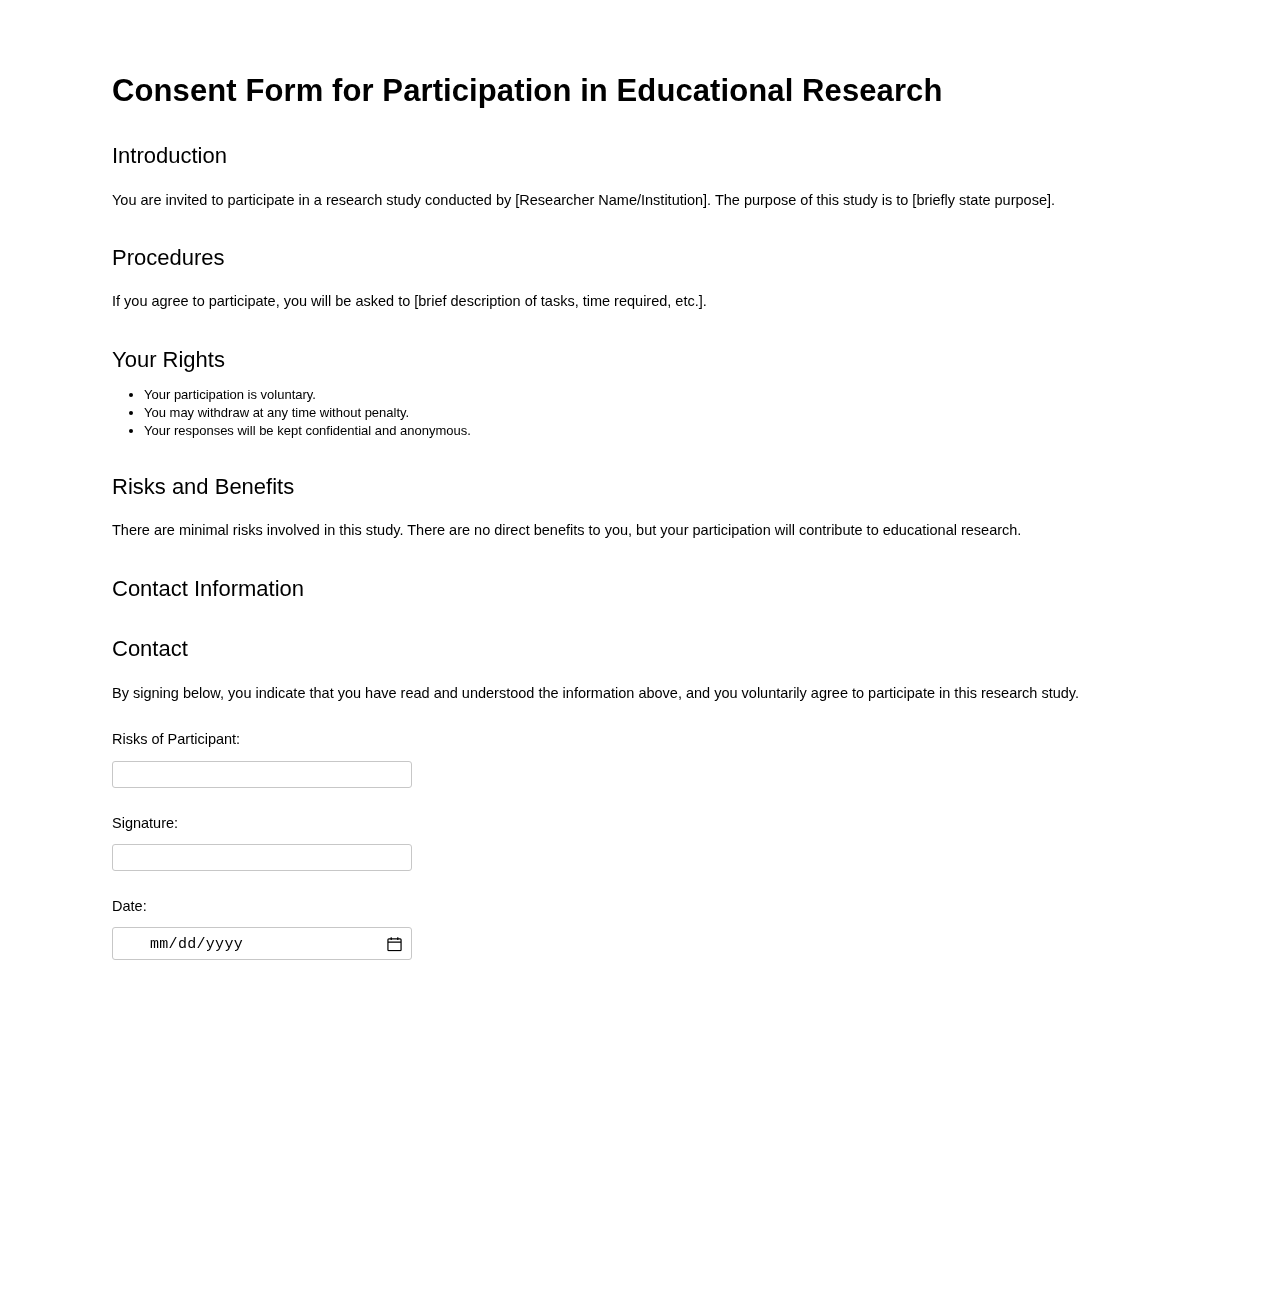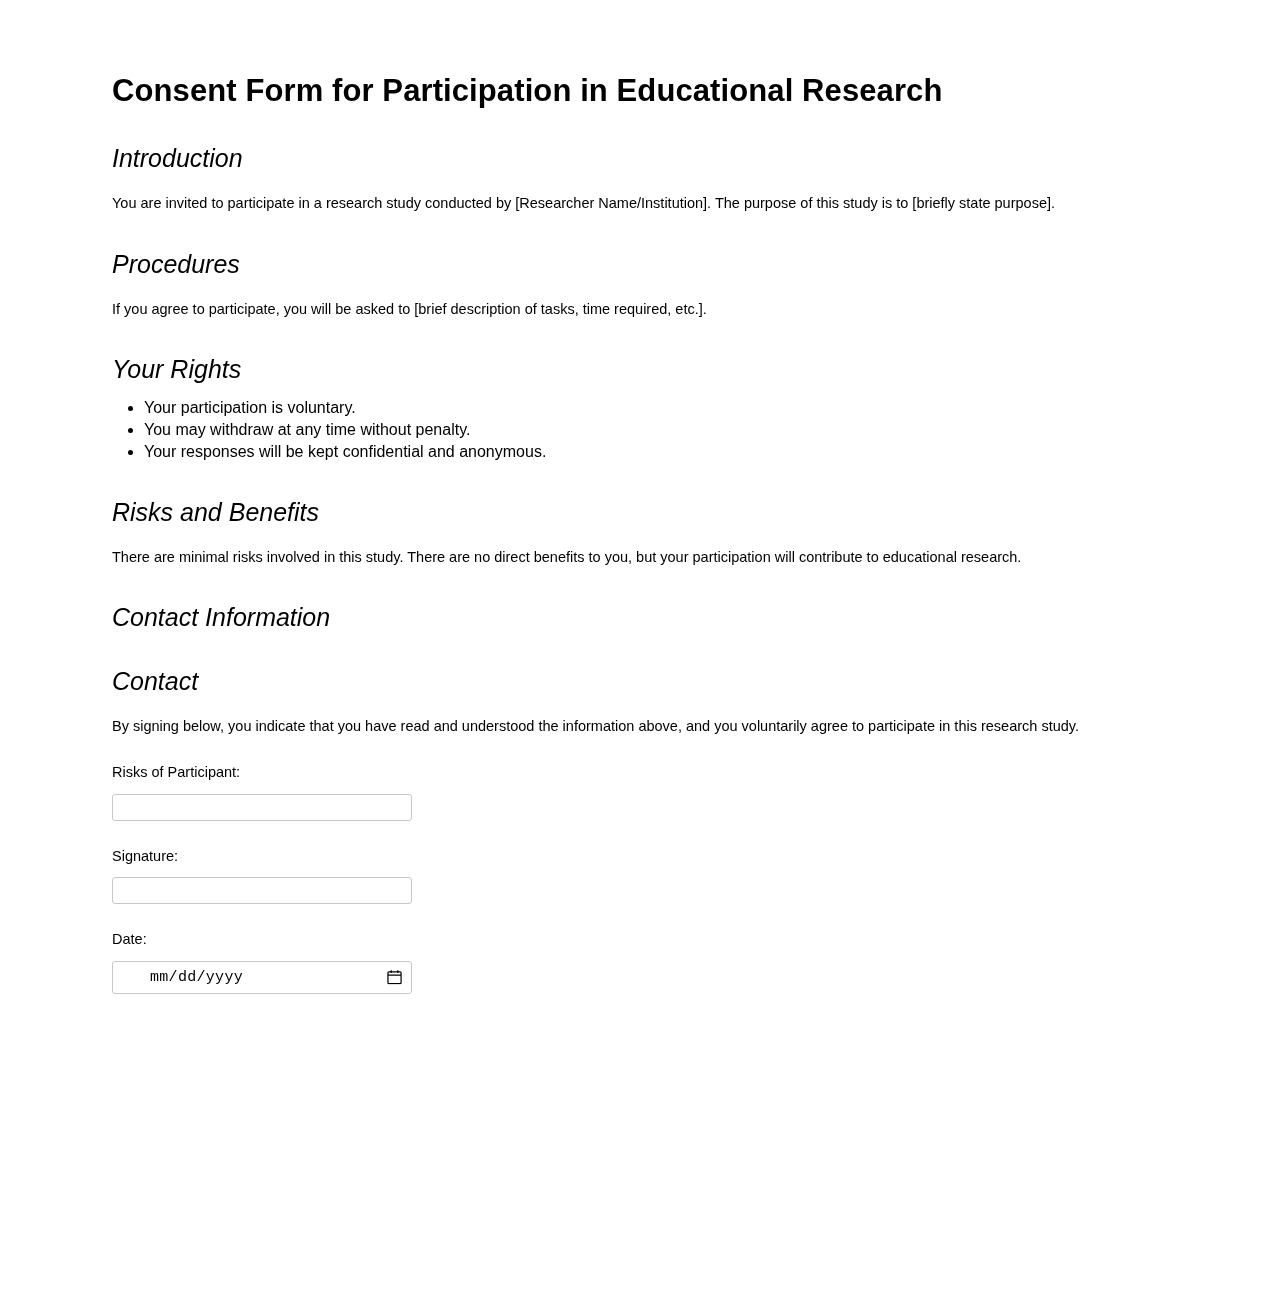--- a/index.html
+++ b/index.html
@@ -18,36 +18,35 @@
     box-sizing: border-box;
   }
   h1.doc-title {
     font-size: 31px;
     font-weight: bold;
     line-height: 1.2;
     margin: 0 0 0 0;
     letter-spacing: 0.1px;
   }
   h2.section-title {
-    font-size: 25px;
+    font-size: 22px;
     font-weight: normal;
     line-height: 1.2;
     margin: 34px 0 0 0;
-    font-style: italic;
   }
   p.body-text {
     font-size: 14.5px;
     line-height: 1.55;
     margin: 19px 0 0 0;
     max-width: 1045px;
   }
   ul.rights-list {
     margin: 14px 0 0 0;
     padding-left: 32px;
-    font-size: 16px;
+    font-size: 13px;
     line-height: 1.3;
   }
   ul.rights-list li {
     margin: 0 0 1px 0;
   }
   .field-label {
     font-size: 14.5px;
     line-height: 1.55;
     margin: 24px 0 0 0;
   }

